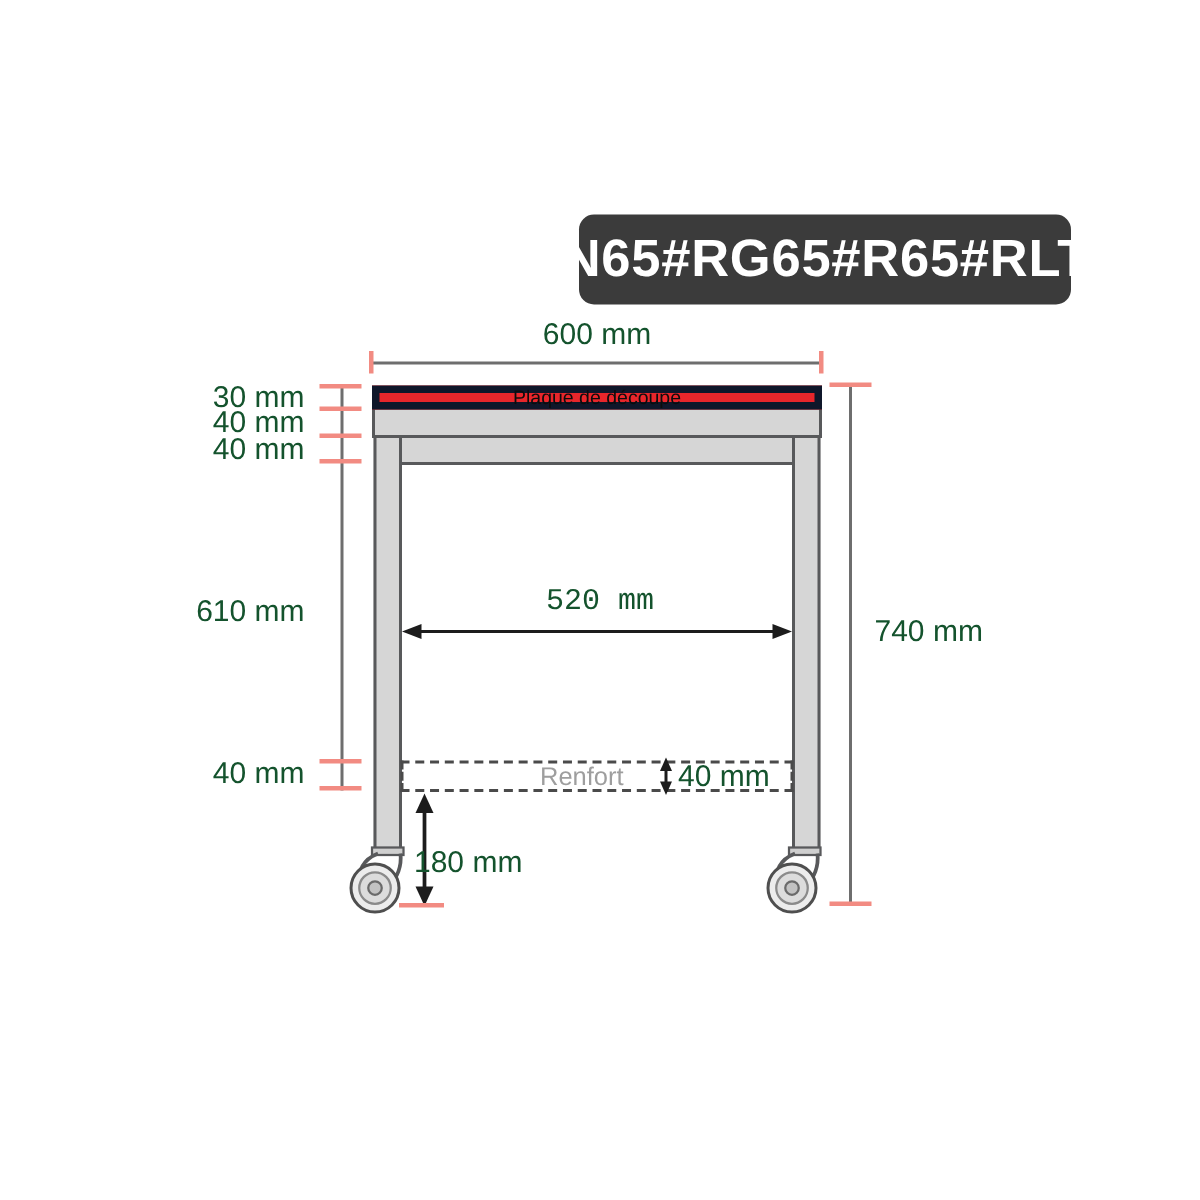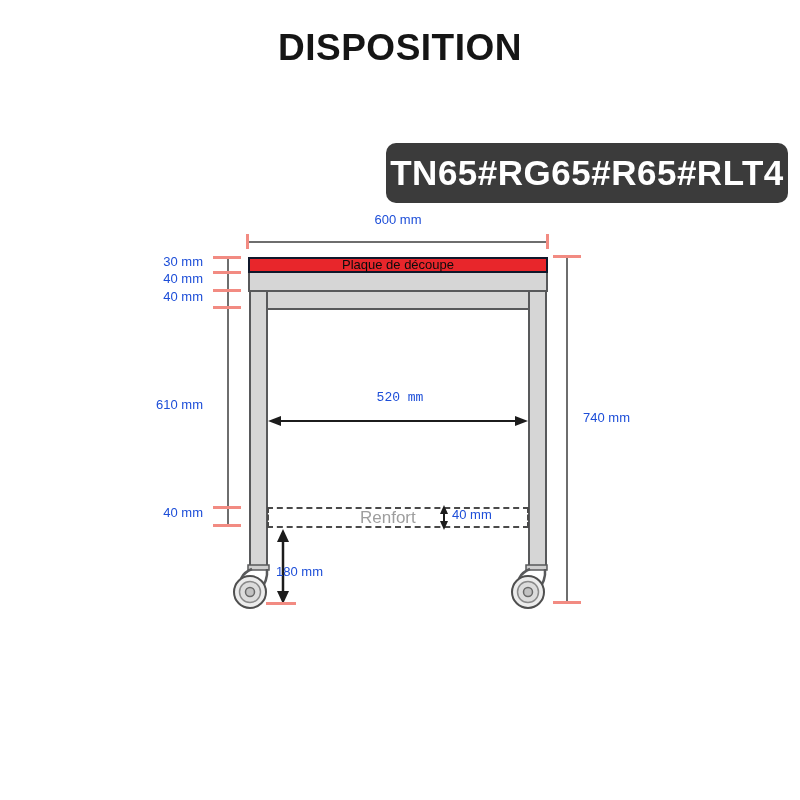--- a/index.html
+++ b/index.html
@@ -16,32 +16,32 @@
   .abs{position:absolute;}
 
   
   .title{
     left:0;top:26px;width:800px;text-align:center;
     font-size:37px;font-weight:800;line-height:44px;color:var(--title-text);
     letter-spacing:.5px;
   }
   .title span{display:block;}
   .badge{
-    left:386px;top:143px;width:402px;height:60px;border-radius:10px;
+    left:386px;top:143px;width:328px;height:60px;border-radius:10px;
     background:var(--badge-bg);display:flex;align-items:center;justify-content:center;
   }
   .badge span{
     color:var(--badge-text);font-size:35px;font-weight:700;letter-spacing:.5px;white-space:nowrap;
   }
 
   
   .steel{background:var(--steel);border:2px solid var(--outline);}
   .plate{
     left:248px;top:257px;width:300px;height:16px;background:var(--plate);
-    border:2px solid #0f172a;display:flex;align-items:center;justify-content:center;
+    border:5px solid #0f172a;display:flex;align-items:center;justify-content:center;
   }
   .plate span{font-size:13px;line-height:12px;color:#0c0c0c;white-space:nowrap;}
   .tabletop{left:248px;top:271px;width:300px;height:21px;}
   .rail{left:266px;top:290px;width:264px;height:20px;}
   .leg-left{left:249px;top:290px;width:19px;height:280px;}
   .leg-right{left:528px;top:290px;width:19px;height:280px;}
 
   
   .dimline-h{height:2px;background:var(--dim-line);}
   .dimline-v{width:2px;background:var(--dim-line);}
@@ -57,21 +57,21 @@
   #ltick-2{left:213px;top:271px;}
   #ltick-3{left:213px;top:289px;}
   #ltick-4{left:213px;top:306px;}
   #ltick-5{left:213px;top:506px;}
   #ltick-6{left:213px;top:524px;}
   #rtick-1{left:553px;top:255px;}
   #rtick-2{left:553px;top:601px;}
   #tick-180{left:266px;top:602px;width:30px;}
 
   
-  .dimtext{font-size:13px;color:#1d4ed8;white-space:nowrap;}
+  .dimtext{font-size:20px;color:#14532d;white-space:nowrap;}
   .left-label{left:95px;width:108px;text-align:right;}
   #lbl-30{top:254px;}
   #lbl-40a{top:271px;}
   #lbl-40b{top:289px;}
   #lbl-610{top:397px;}
   #lbl-40c{top:505px;}
   #lbl-600{left:318px;top:212px;width:160px;text-align:center;}
   #lbl-520{left:330px;top:390px;width:140px;text-align:center;font-family:Liberation Mono, monospace;}
   #lbl-940{left:583px;top:410px;}
   #lbl-40d{left:452px;top:507px;}
@@ -91,21 +91,20 @@
   #arrow-520{left:266px;top:412px;}
   #arrow-40{left:437px;top:505px;}
   #arrow-180{left:272px;top:529px;}
   #caster-left{left:226px;top:564px;}
   #caster-right{left:504px;top:564px;}
 </style>
 </head>
 <body>
 
 <h1 class="abs title">
-  <span>DISPOSITION</span>
 </h1>
 
 <div class="abs badge">
   <span>TN65#RG65#R65#RLT4</span>
 </div>
 
 <div>
 
   <div class="abs dimtext" id="lbl-600">600 mm</div>
   <div class="abs dimline-h" id="dim600-line"></div>

